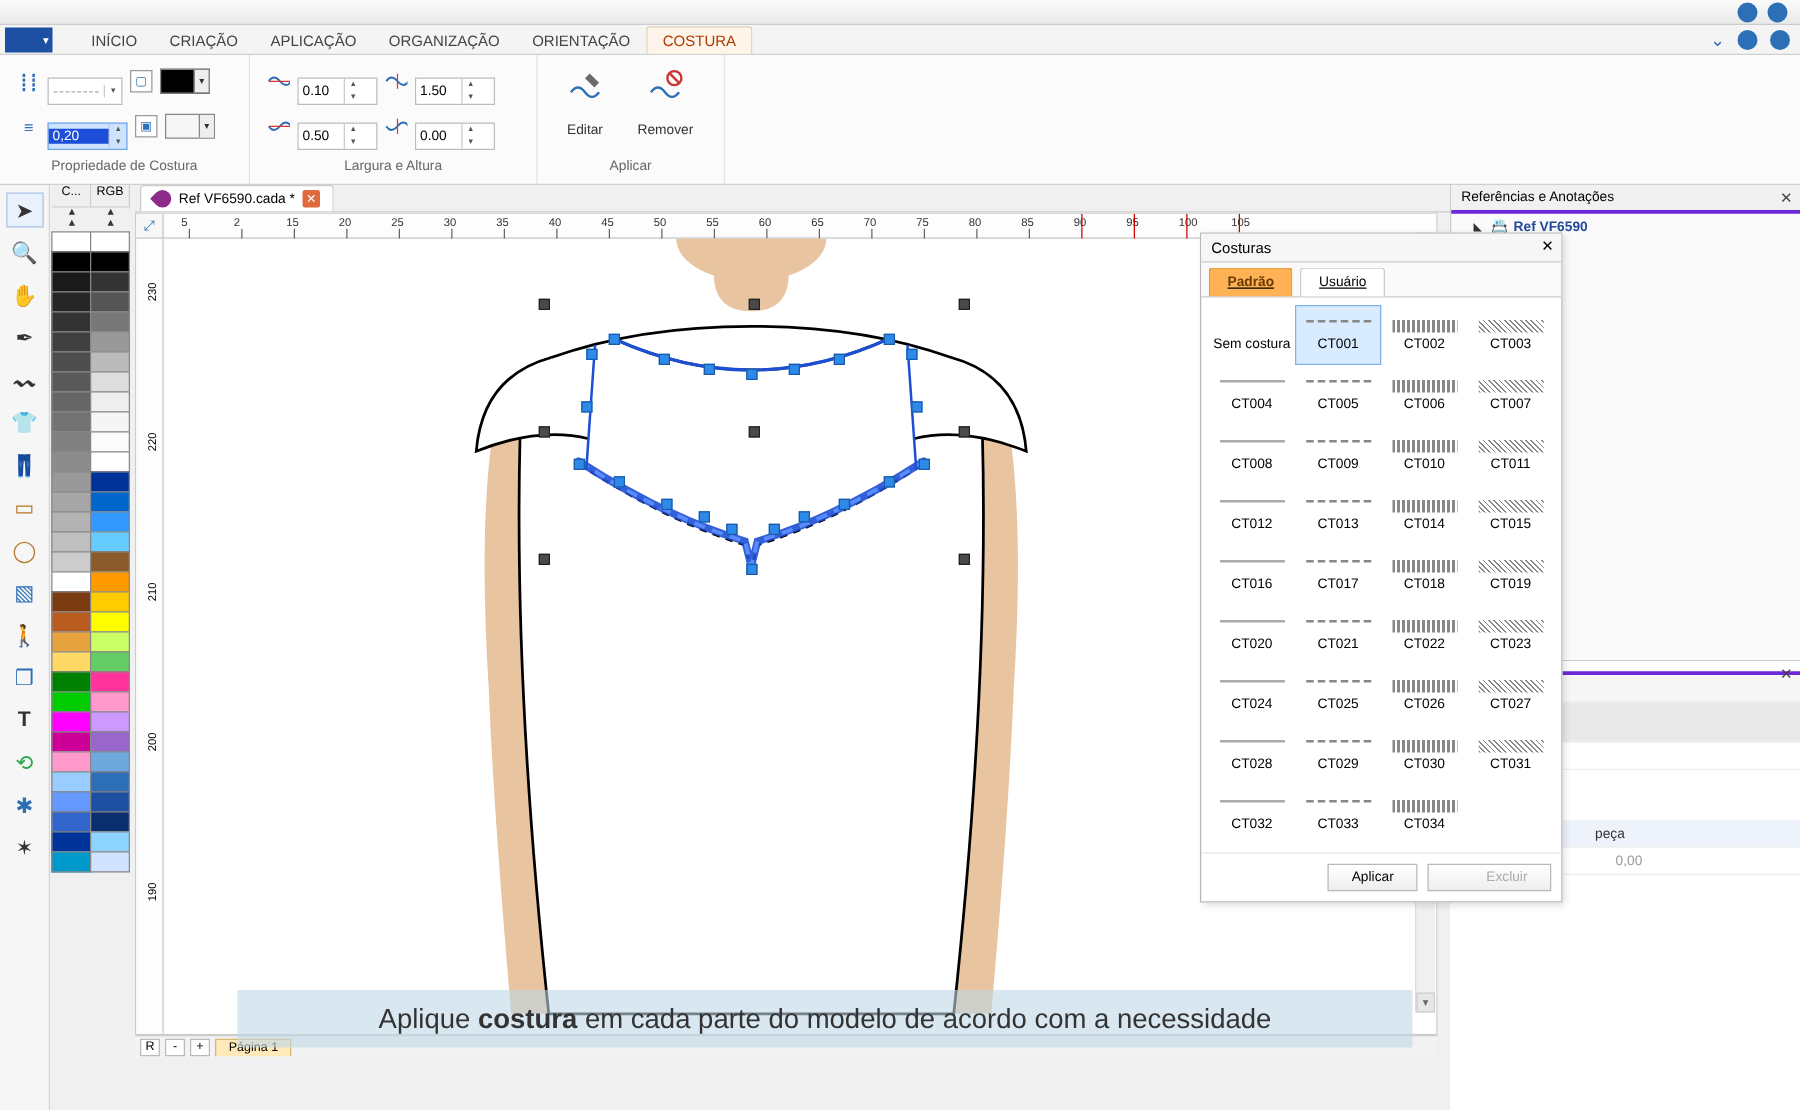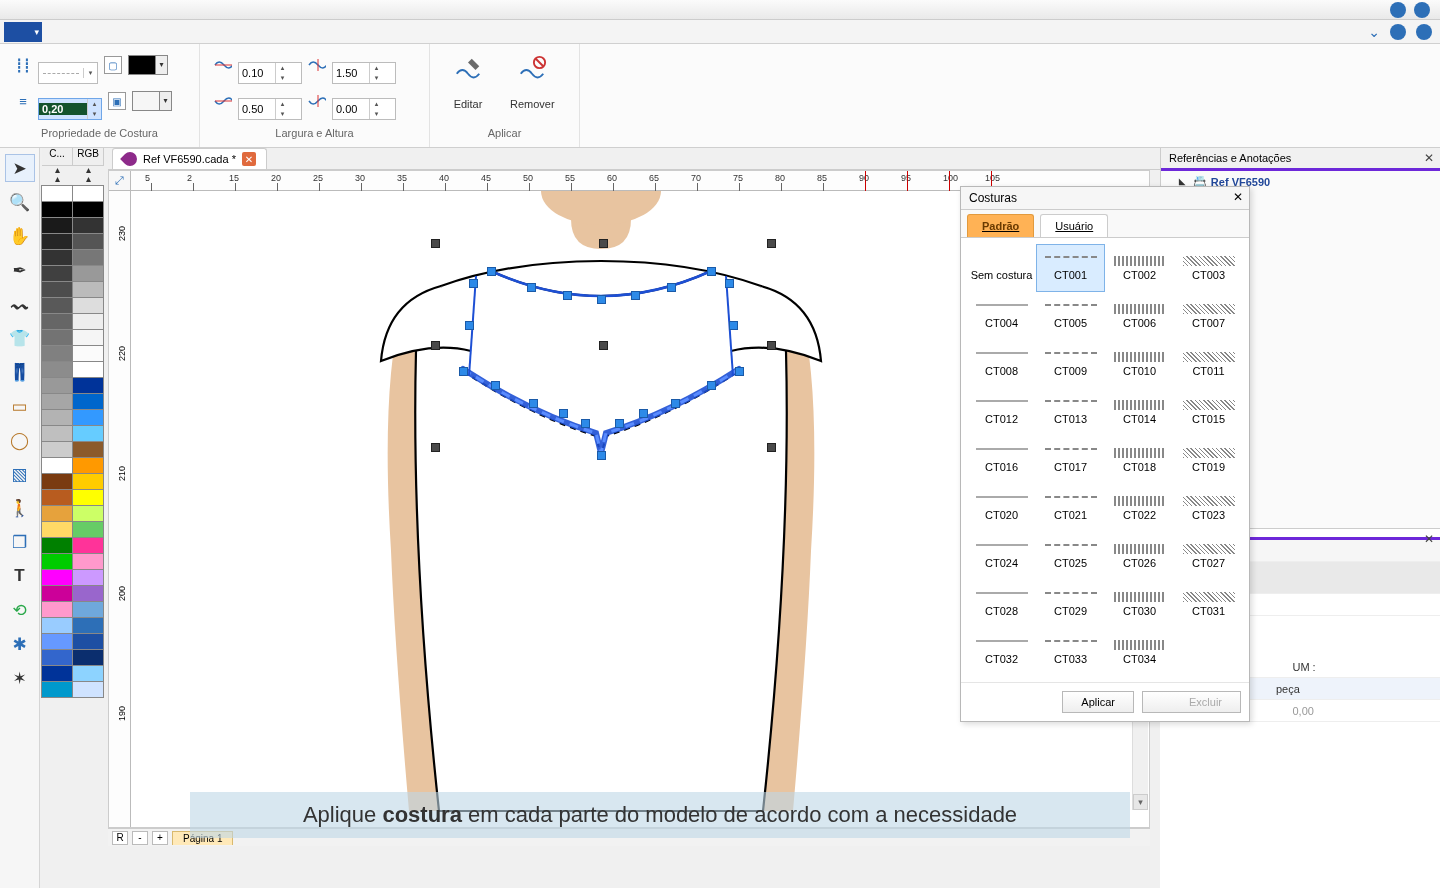--- a/index.html
+++ b/index.html
@@ -23,21 +23,21 @@
   .ribbon-group .body { display:flex; gap:10px; align-items:flex-start; flex:1;}
   .ribbon-group .label { text-align:center; font-size:11px; color:#666; padding-top:4px; height:22px;}
   .stitch-row { display:flex; align-items:center; gap:6px; height:30px;}
   .tiny-icon { width:18px; height:18px; display:flex; align-items:center; justify-content:center; color:#2d6fb7; font-size:13px;}
   .combo { display:flex; align-items:center; border:1px solid #bcbcbc; height:22px; background:#fff; font-size:11px;margin-top:16px;}
   .combo.wide { width:64px;}
   .combo input { border:none; width:36px; font-size:11px; padding:0 3px; outline:none;}
   .combo .spinners { display:flex; flex-direction:column; border-left:1px solid #ccc; width:14px; font-size:7px; color:#555;}
   .combo .spinners span{ height:10px; line-height:9px; text-align:center; cursor:pointer;}
   .combo.sel { background:#cfe3ff; border-color:#6fa6e8;}
-  .combo.sel input { background:#14532d; color:#fff; font-weight:700; width:48px;}
+  .combo.sel input { background:#1d4ed8; color:#fff; font-weight:400; width:48px;}
   .colorchip { width:40px; height:20px; border:1px solid #888; background:#000;}
   .colorchip.drop { display:flex; align-items:center;}
   .colorchip .arrow { width:12px; background:#eee; height:100%; border-left:1px solid #888; text-align:center; font-size:8px; line-height:18px; color:#333;}
   .square-btn { width:18px; height:18px; border:1px solid #999; background:#fff; display:flex; align-items:center; justify-content:center; font-size:10px; color:#2d6fb7;}
 
   .big-btn { display:flex; flex-direction:column; align-items:center; gap:12px; padding:4px 8px; cursor:pointer;}
   .big-btn .ic { width:32px; height:32px; display:flex; align-items:center; justify-content:center; color:#2d6fb7;}
   .big-btn .ic svg { width:30px; height:30px;}
   .big-btn span { font-size:11px; color:#333;}
 
@@ -133,20 +133,28 @@
 <div class="titlebar">
   <div class="title-icons-right">
     <span class="round-blue"></span>
     <span class="round-blue"></span>
   </div>
 </div>
 
 <div class="menubar">
   <div class="qat">
       <span class="drop">▾</span>
+    </div>
+  <div id="menu-tabs" style="display: flex;">
+      <span class="tab">INÍCIO</span>
+      <span class="tab">CRIAÇÃO</span>
+      <span class="tab">APLICAÇÃO</span>
+      <span class="tab">ORGANIZAÇÃO</span>
+      <span class="tab">ORIENTAÇÃO</span>
+      <span class="tab active">COSTURA</span>
     </div>
   <div class="win-icons">
     <span>⌄</span>
     <span class="round-blue"></span>
     <span class="round-blue"></span>
   </div>
 </div>
 
 <div class="ribbon">
 
@@ -565,25 +573,20 @@
         <span class="x">✕</span>
       </div>
     <div class="field-row header">
         <div class="lab">Arquivo</div>
       </div>
     <div class="field-row" style="background:#e9e9e9; height:32px;"></div>
     <div class="field-row">
         <div class="val">renda guipure</div>
       </div>
     <div style="height:40px;"></div>
-    <div class="field-row">
-      <span class="pin">📌</span>
-      <div class="lab">Quantidade :</div>
-      <div class="val">UM :</div>
-    </div>
     <div class="field-row" style="background:#eef3fb;">
       <div class="lab">1</div>
       <div class="val">peça</div>
     </div>
     <div class="field-row">
       <span class="pin">📌</span>
       <div class="lab" style="color:#999;">Custo Base :</div>
       <div class="val" style="color:#999;">0,00</div>
     </div>
   </div>

